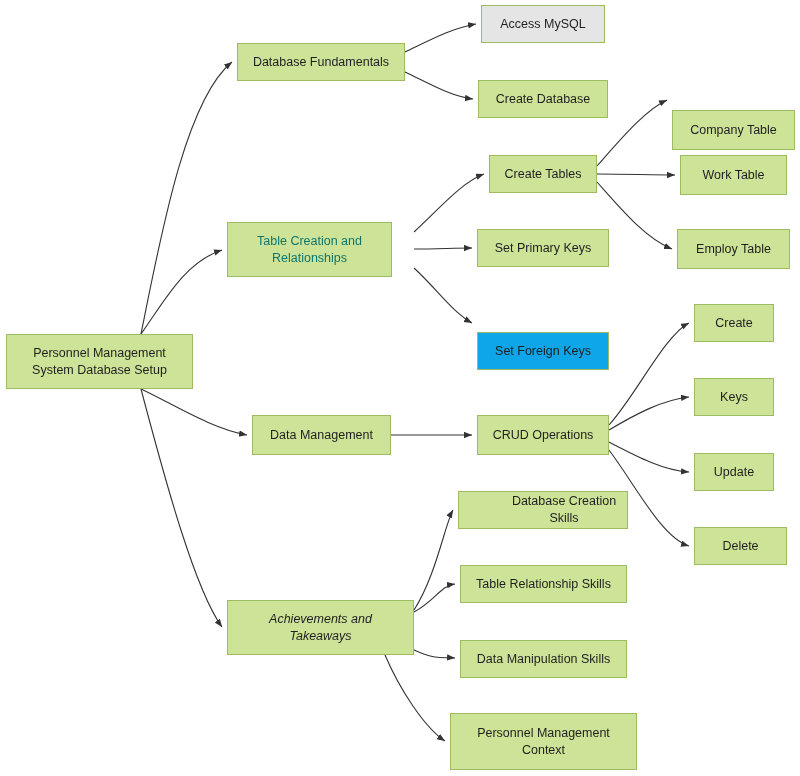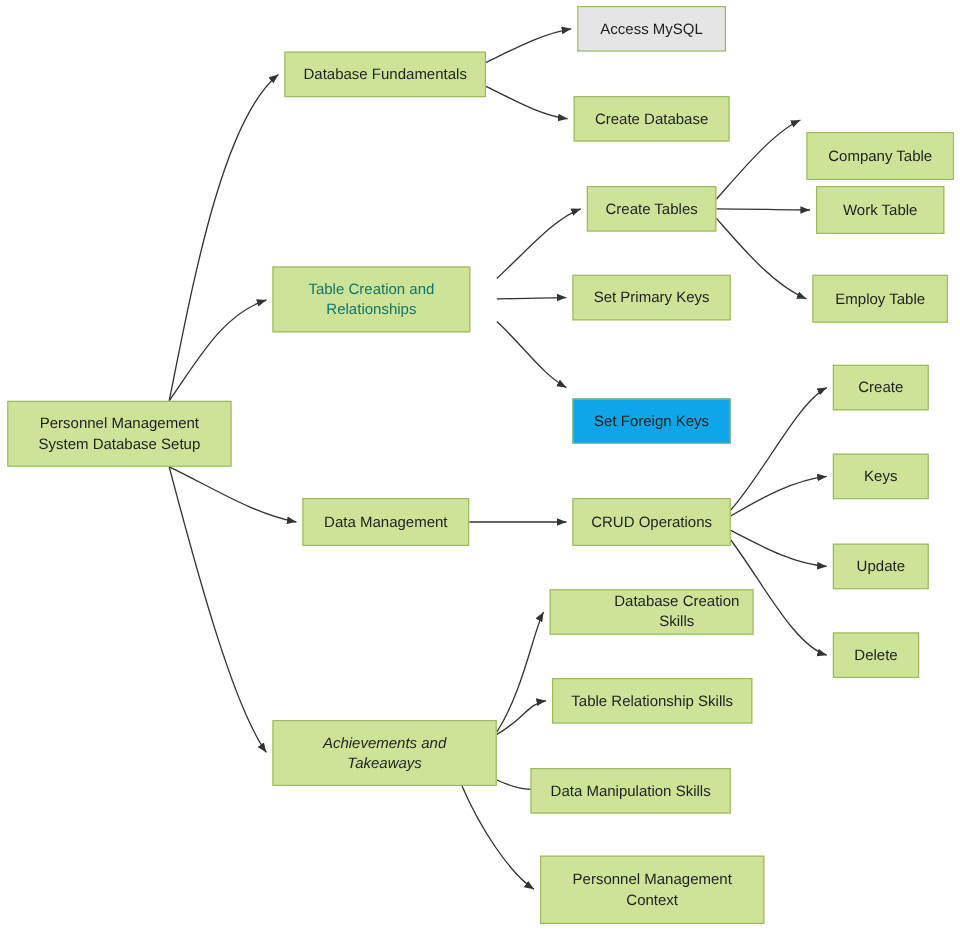--- a/index.html
+++ b/index.html
@@ -95,23 +95,23 @@
       <div class="node" style="left: 672px; top: 80px; width: 123px; height: 40px; background: rgb(205, 228, 152); border-color: rgb(157, 188, 98); color: rgb(31, 31, 31); margin-top: 30px;"><span>Company Table</span></div>
       <div class="node" style="left: 680px; top: 155px; width: 107px; height: 40px; background: rgb(205, 228, 152); border-color: rgb(157, 188, 98); color: rgb(31, 31, 31);"><span>Work Table</span></div>
       <div class="node" style="left: 677px; top: 229px; width: 113px; height: 40px; background: rgb(205, 228, 152); border-color: rgb(157, 188, 98); color: rgb(31, 31, 31);"><span>Employ Table</span></div>
       <div class="node" style="left: 477px; top: 229px; width: 132px; height: 38px; background: rgb(205, 228, 152); border-color: rgb(157, 188, 98); color: rgb(31, 31, 31);"><span>Set Primary Keys</span></div>
       <div class="node" style="left: 477px; top: 304px; width: 132px; height: 38px; background: #0ea5e9; border-color: rgb(157, 188, 98); color: rgb(31, 31, 31); margin-top: 28px;"><span>Set Foreign Keys</span></div>
       <div class="node" style="left: 252px; top: 415px; width: 139px; height: 40px; background: rgb(205, 228, 152); border-color: rgb(157, 188, 98); color: rgb(31, 31, 31);"><span>Data Management</span></div>
       <div class="node" style="left: 477px; top: 415px; width: 132px; height: 40px; background: rgb(205, 228, 152); border-color: rgb(157, 188, 98); color: rgb(31, 31, 31);"><span>CRUD Operations</span></div>
       <div class="node" style="left: 694px; top: 304px; width: 80px; height: 38px; background: rgb(205, 228, 152); border-color: rgb(157, 188, 98); color: rgb(31, 31, 31);"><span>Create</span></div>
       <div class="node" style="left: 694px; top: 378px; width: 80px; height: 38px; background: rgb(205, 228, 152); border-color: rgb(157, 188, 98); color: rgb(31, 31, 31);"><span>Keys</span></div>
       <div class="node" style="left: 694px; top: 453px; width: 80px; height: 38px; background: rgb(205, 228, 152); border-color: rgb(157, 188, 98); color: rgb(31, 31, 31);"><span>Update</span></div>
-      <div class="node" style="left: 694px; top: 527px; width: 72px; height: 38px; background: rgb(205, 228, 152); border-color: rgb(157, 188, 98); color: rgb(31, 31, 31);"><span>Delete</span></div>
+      <div class="node" style="left: 694px; top: 527px; width: 93px; height: 38px; background: rgb(205, 228, 152); border-color: rgb(157, 188, 98); color: rgb(31, 31, 31);"><span>Delete</span></div>
       <div class="node" style="left: 227px; top: 600px; width: 187px; height: 55px; background: rgb(205, 228, 152); border-color: rgb(157, 188, 98); color: rgb(31, 31, 31); font-style: italic;"><span>Achievements and
 Takeaways</span></div>
       <div class="node" style="left: 458px; top: 491px; width: 170px; height: 38px; background: rgb(205, 228, 152); border-color: rgb(157, 188, 98); color: rgb(31, 31, 31); padding-left: 48px;"><span>Database Creation Skills</span></div>
       <div class="node" style="left: 460px; top: 565px; width: 167px; height: 38px; background: rgb(205, 228, 152); border-color: rgb(157, 188, 98); color: rgb(31, 31, 31);"><span>Table Relationship Skills</span></div>
-      <div class="node" style="left: 442px; top: 640px; width: 167px; height: 38px; background: rgb(205, 228, 152); border-color: rgb(157, 188, 98); color: rgb(31, 31, 31);"><span>Data Manipulation Skills</span></div>
+      <div class="node" style="left: 460px; top: 640px; width: 167px; height: 38px; background: rgb(205, 228, 152); border-color: rgb(157, 188, 98); color: rgb(31, 31, 31);"><span>Data Manipulation Skills</span></div>
       <div class="node" style="left: 450px; top: 713px; width: 187px; height: 57px; background: rgb(205, 228, 152); border-color: rgb(157, 188, 98); color: rgb(31, 31, 31);"><span>Personnel Management
 Context</span></div>
     </div>
 
 </div>
 
 </body></html>

